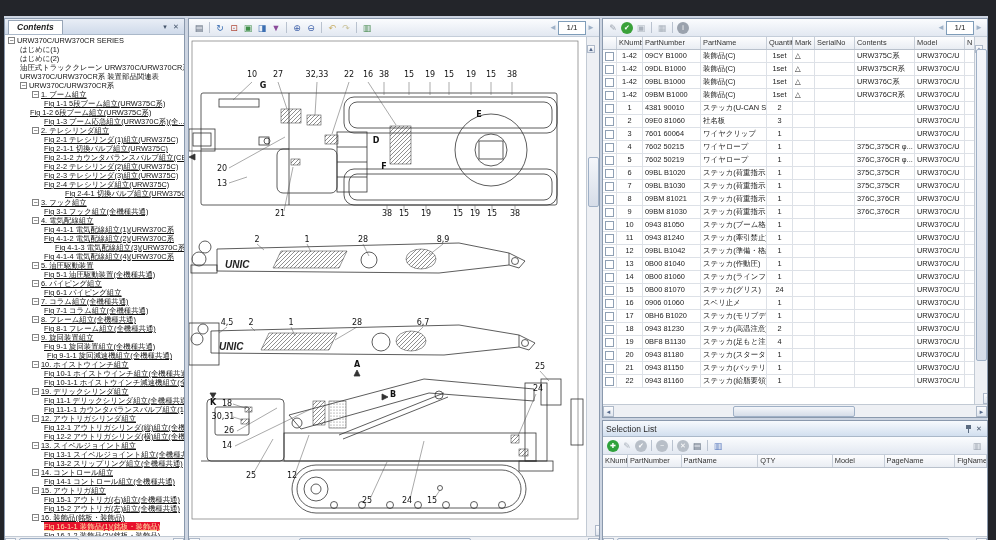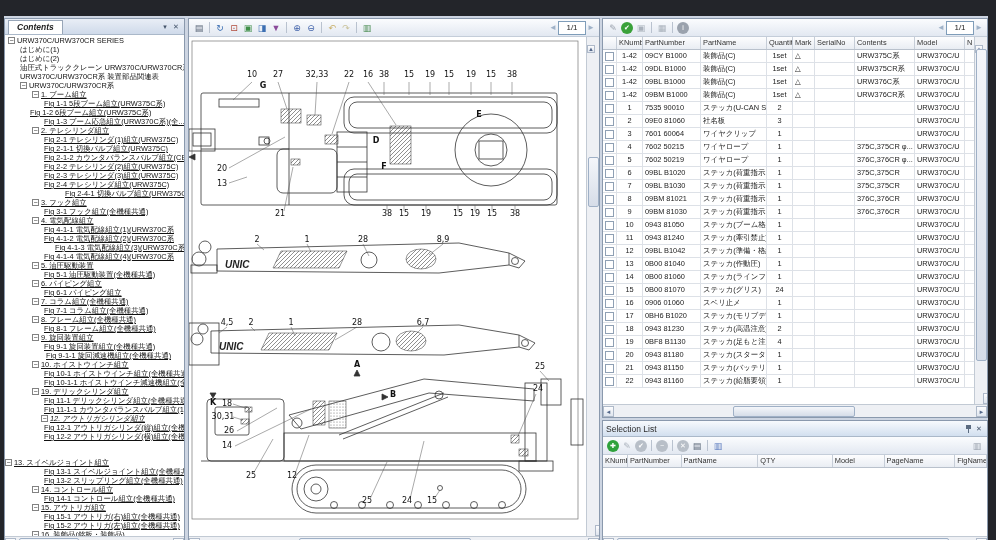--- a/index.html
+++ b/index.html
@@ -172,21 +172,21 @@
         <div class="trow u" style="padding-left: 39px;">
           <span class="tlbl">Fig 8-1 フレーム組立(全機種共通)</span>
         </div>
         <div class="trow u" style="padding-left: 27px;">
           <span class="tbox">−</span>
           <span class="tlbl">9. 旋回装置組立</span>
         </div>
         <div class="trow u" style="padding-left: 39px;">
           <span class="tlbl">Fig 9-1 旋回装置組立(全機種共通)</span>
         </div>
-        <div class="trow u" style="padding-left: 17px; margin-left: 24px;">
+        <div class="trow u" style="padding-left: 42px;">
           <span class="tlbl">Fig 9-1-1 旋回減速機組立(全機種共通)</span>
         </div>
         <div class="trow u" style="padding-left: 27px;">
           <span class="tbox">−</span>
           <span class="tlbl">10. ホイストウインチ組立</span>
         </div>
         <div class="trow u" style="padding-left: 39px;">
           <span class="tlbl">Fig 10-1 ホイストウインチ組立(全機種共通</span>
         </div>
         <div class="trow u" style="padding-left: 39px;">
@@ -195,31 +195,31 @@
         <div class="trow u" style="padding-left: 27px;">
           <span class="tbox">−</span>
           <span class="tlbl">19. デリックシリンダ組立</span>
         </div>
         <div class="trow u" style="padding-left: 39px;">
           <span class="tlbl">Fig 11-1 デリックシリンダ組立(全機種共通)</span>
         </div>
         <div class="trow u" style="padding-left: 39px;">
           <span class="tlbl">Fig 11-1-1 カウンタバランスバルブ組立(1)...</span>
         </div>
-        <div class="trow u" style="padding-left: 36px; font-style: italic;">
+        <div class="trow u" style="padding-left: 27px;">
           <span class="tbox">−</span>
           <span class="tlbl">12. アウトリガシリンダ組立</span>
         </div>
         <div class="trow u" style="padding-left: 39px;">
           <span class="tlbl">Fig 12-1 アウトリガシリンダ(縦)組立(全機...</span>
         </div>
         <div class="trow u" style="padding-left: 39px;">
           <span class="tlbl">Fig 12-2 アウトリガシリンダ(横)組立(全機...</span>
         </div>
-        <div class="trow u" style=" margin-top: 17px;">
+        <div class="trow u" style="padding-left: 27px;">
           <span class="tbox">−</span>
           <span class="tlbl">13. スイベルジョイント組立</span>
         </div>
         <div class="trow u" style="padding-left: 39px;">
           <span class="tlbl">Fig 13-1 スイベルジョイント組立(全機種共...</span>
         </div>
         <div class="trow u" style="padding-left: 39px;">
           <span class="tlbl">Fig 13-2 スリップリング組立(全機種共通)</span>
         </div>
         <div class="trow u" style="padding-left: 27px;">
@@ -587,21 +587,21 @@
             <div class="gcell" style="width: 22px;">△</div>
             <div class="gcell" style="width: 40px;"></div>
             <div class="gcell" style="width: 60px;">URW376CR系</div>
             <div class="gcell" style="width: 50px;">URW370C/U</div>
           </div>
           <div class="grow">
             <div class="gcell" style="width: 14px;">
               <div class="cbx"></div>
             </div>
             <div class="gcell" style="width: 26px; text-align: center;">1</div>
-            <div class="gcell" style="width: 58px;">7535 90010</div>
+            <div class="gcell" style="width: 58px;">4381 90010</div>
             <div class="gcell" style="width: 66px;">ステッカ(U-CAN Sup...</div>
             <div class="gcell" style="width: 26px; text-align: center;">2</div>
             <div class="gcell" style="width: 22px;"></div>
             <div class="gcell" style="width: 40px;"></div>
             <div class="gcell" style="width: 60px;"></div>
             <div class="gcell" style="width: 50px;">URW370C/U</div>
           </div>
           <div class="grow">
             <div class="gcell" style="width: 14px;">
               <div class="cbx"></div>

